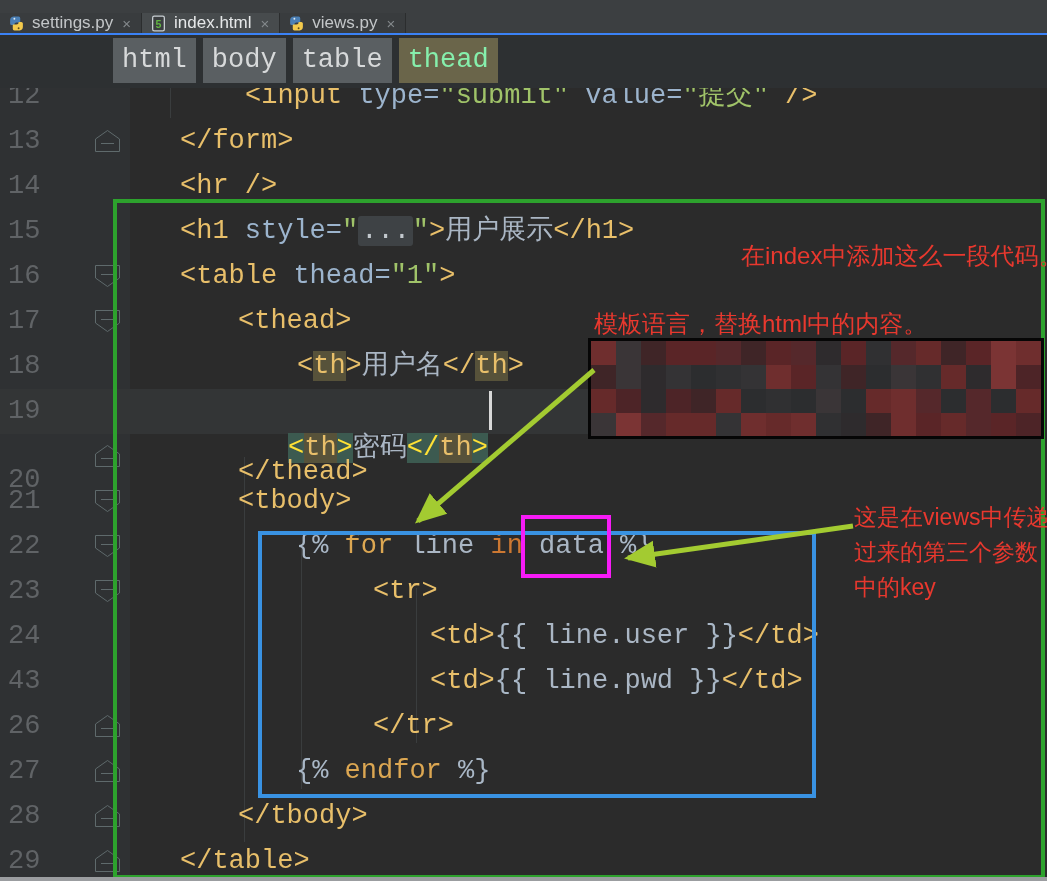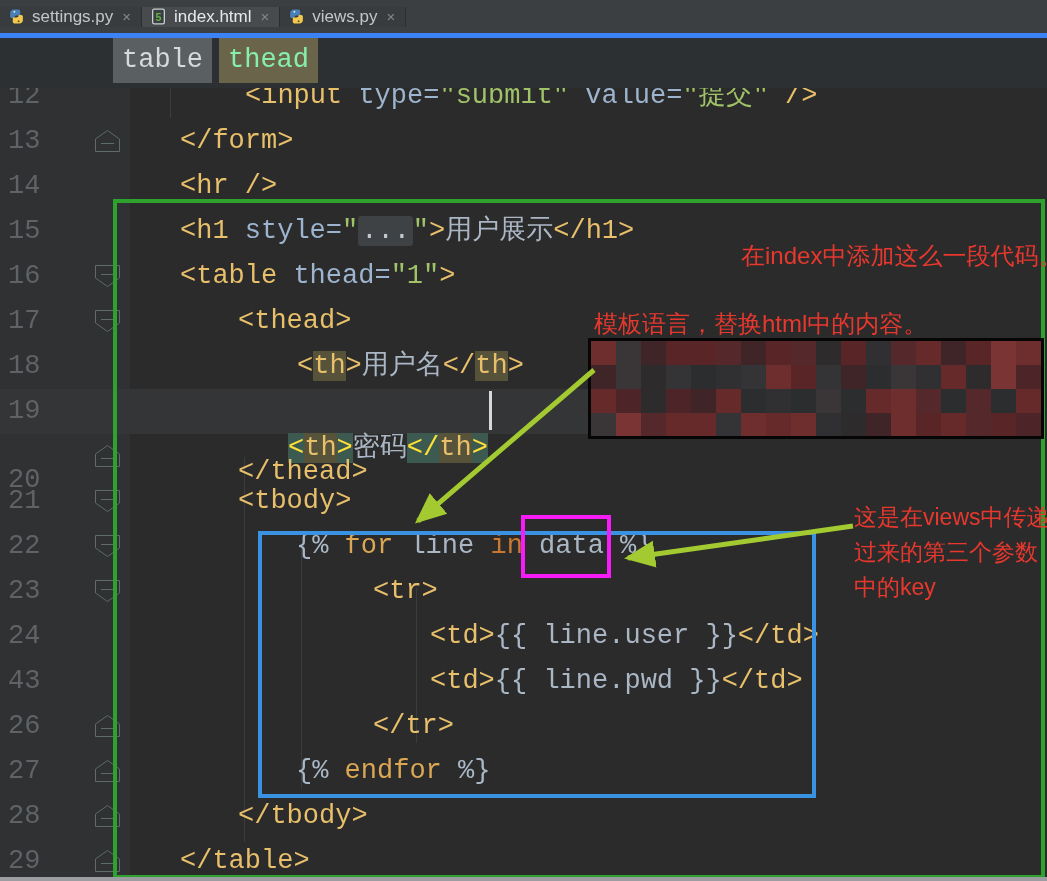--- a/index.html
+++ b/index.html
@@ -1,20 +1,20 @@
 <!DOCTYPE html>
 <html><head>
 <meta charset="utf-8">
 <style>
   html,body{margin:0;padding:0;background:#2b2b2b;}
   #app{position:relative;width:1047px;height:881px;background:#2b2b2b;overflow:hidden;
        font-family:"Liberation Sans",sans-serif;}
   
   #tabbar{position:absolute;left:0;top:0;width:1047px;height:33px;background:#3c3f41;
-          border-bottom:5px solid #3b82f6;display:flex;align-items:center;z-index:12;}
+          border-bottom:2px solid #3b82f6;display:flex;align-items:flex-end;z-index:12;}
   .tab{display:flex;align-items:center;gap:7px;padding:0 10px 0 8px;background:#393c3e;
        border-right:1px solid #2b2d2e;color:#c3c6c8;font-size:17px;cursor:default;}
   .tab.active{background:#474b4d;color:#e6e8e9;}
   .tab .close{color:#84898c;font-size:15px;margin-left:2px;}
   .tab svg{display:block;}
   
   #crumbbar{position:absolute;left:0;top:33px;width:1047px;height:55px;background:#2d3032;z-index:11;
             display:flex;align-items:center;}
   .crumb{display:inline-block;margin-right:7px;padding:4px 9px;background:#5a5f62;color:#d7d9da;
          font-family:"Liberation Mono","DejaVu Sans Mono",monospace;font-size:27px;line-height:37px;}
@@ -182,20 +182,22 @@
             <path d="M11 14.5H6a1.5 1.5 0 0 1-1.5-1.5V9H8a2 2 0 0 0 2-2v-.5h2.5A1.5 1.5 0 0 1 14 8v3a3.5 3.5 0 0 1-3 3.5z" fill="#f2c94c"></path>
             <circle cx="10" cy="12.4" r="0.9" fill="#5b4a1e"></circle>
           </svg>
         </span>
         <span class="tlabel">views.py</span>
         <span class="close">×</span>
       </div>
     </div>
   <div id="crumbbar">
       <div id="crumb-spacer"></div>
+      <div class="crumb">html</div>
+      <div class="crumb">body</div>
       <div class="crumb">table</div>
       <div class="crumb active">thead</div>
     </div>
 
   <div id="green-box"></div>
   <div id="blue-box"></div>
   <div id="redacted">
       <div class="cell" style="background: rgb(111, 46, 46);"></div>
       <div class="cell" style="background: rgb(58, 53, 55);"></div>
       <div class="cell" style="background: rgb(63, 37, 39);"></div>

